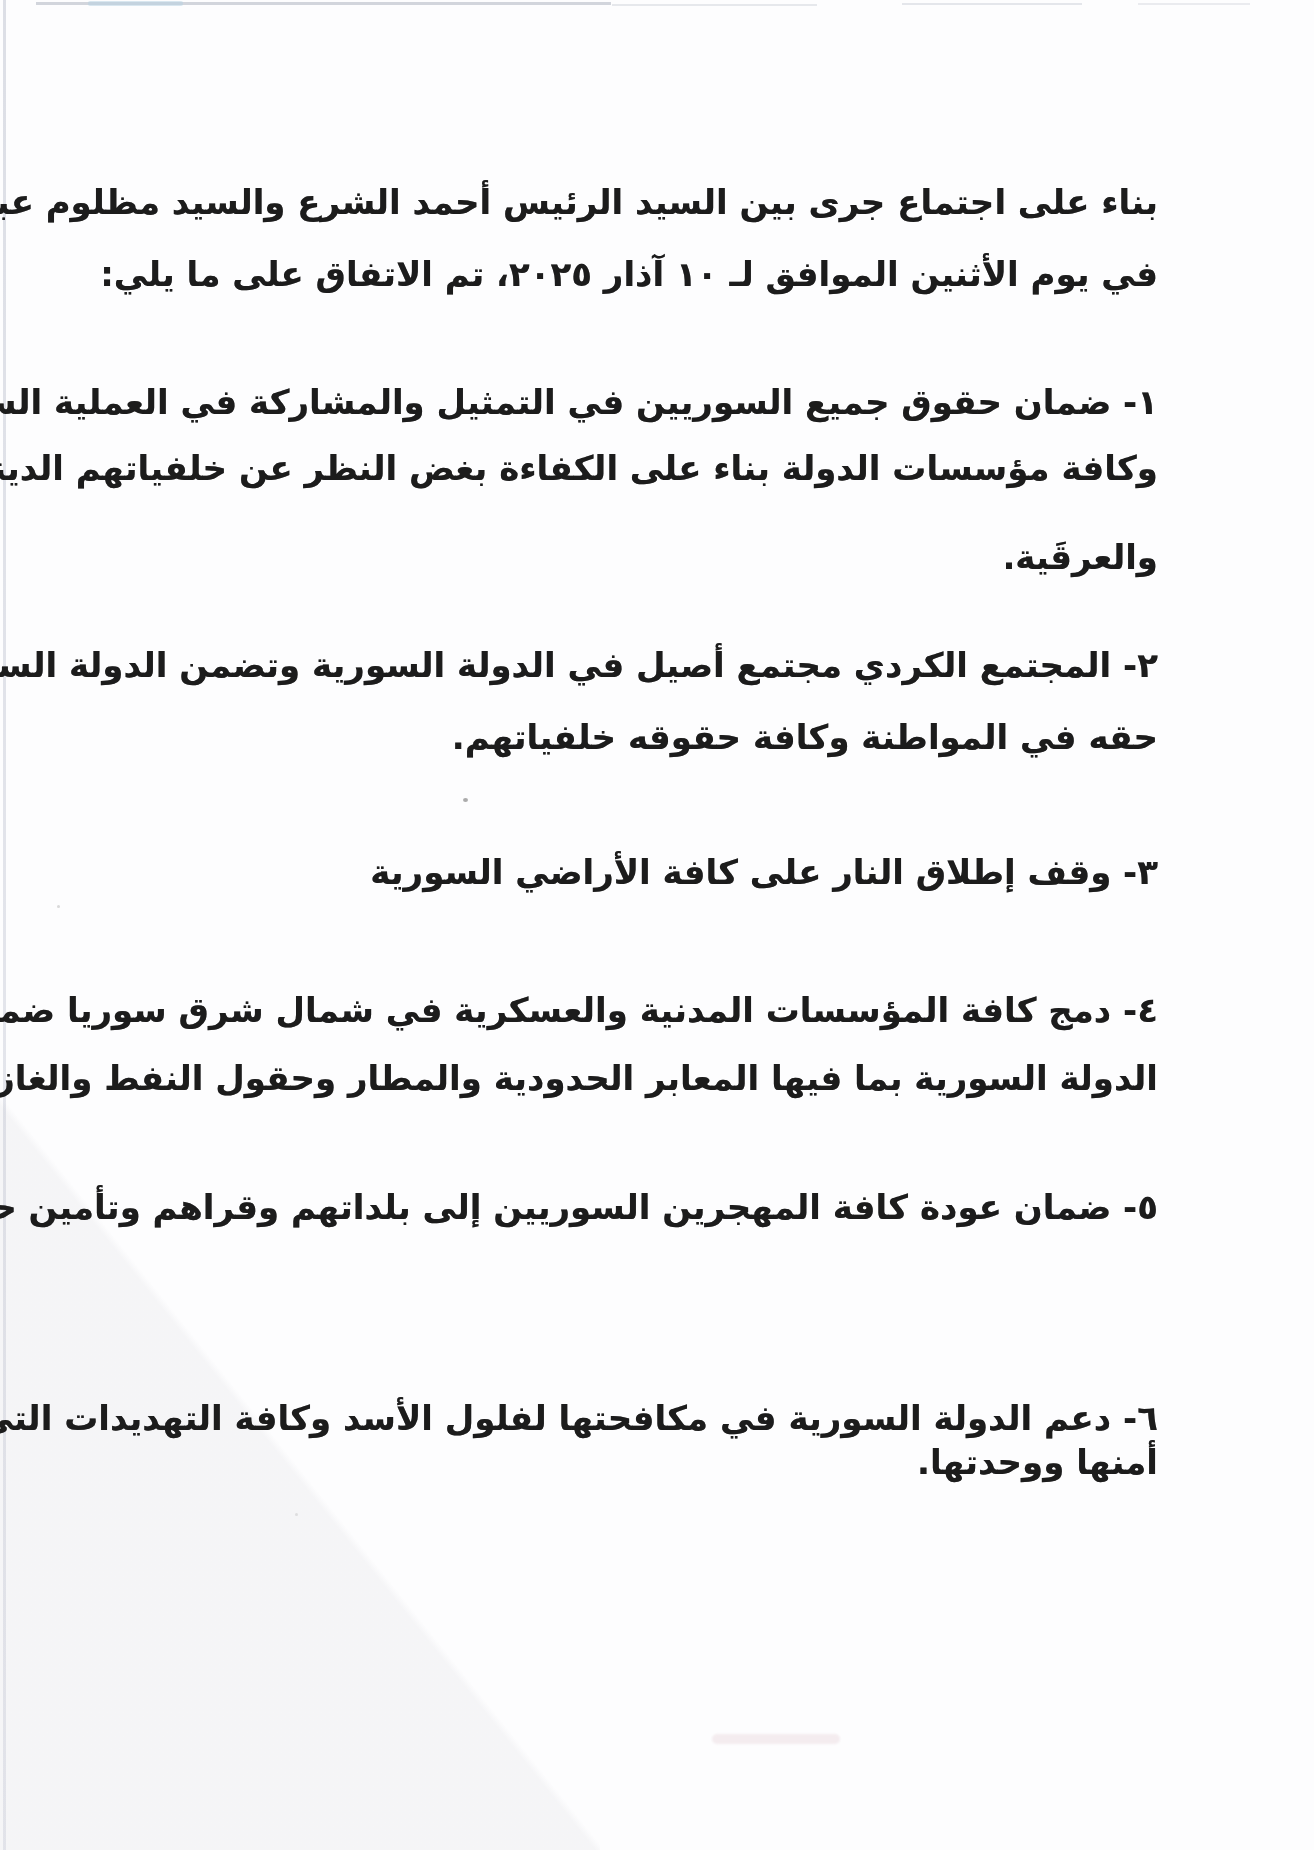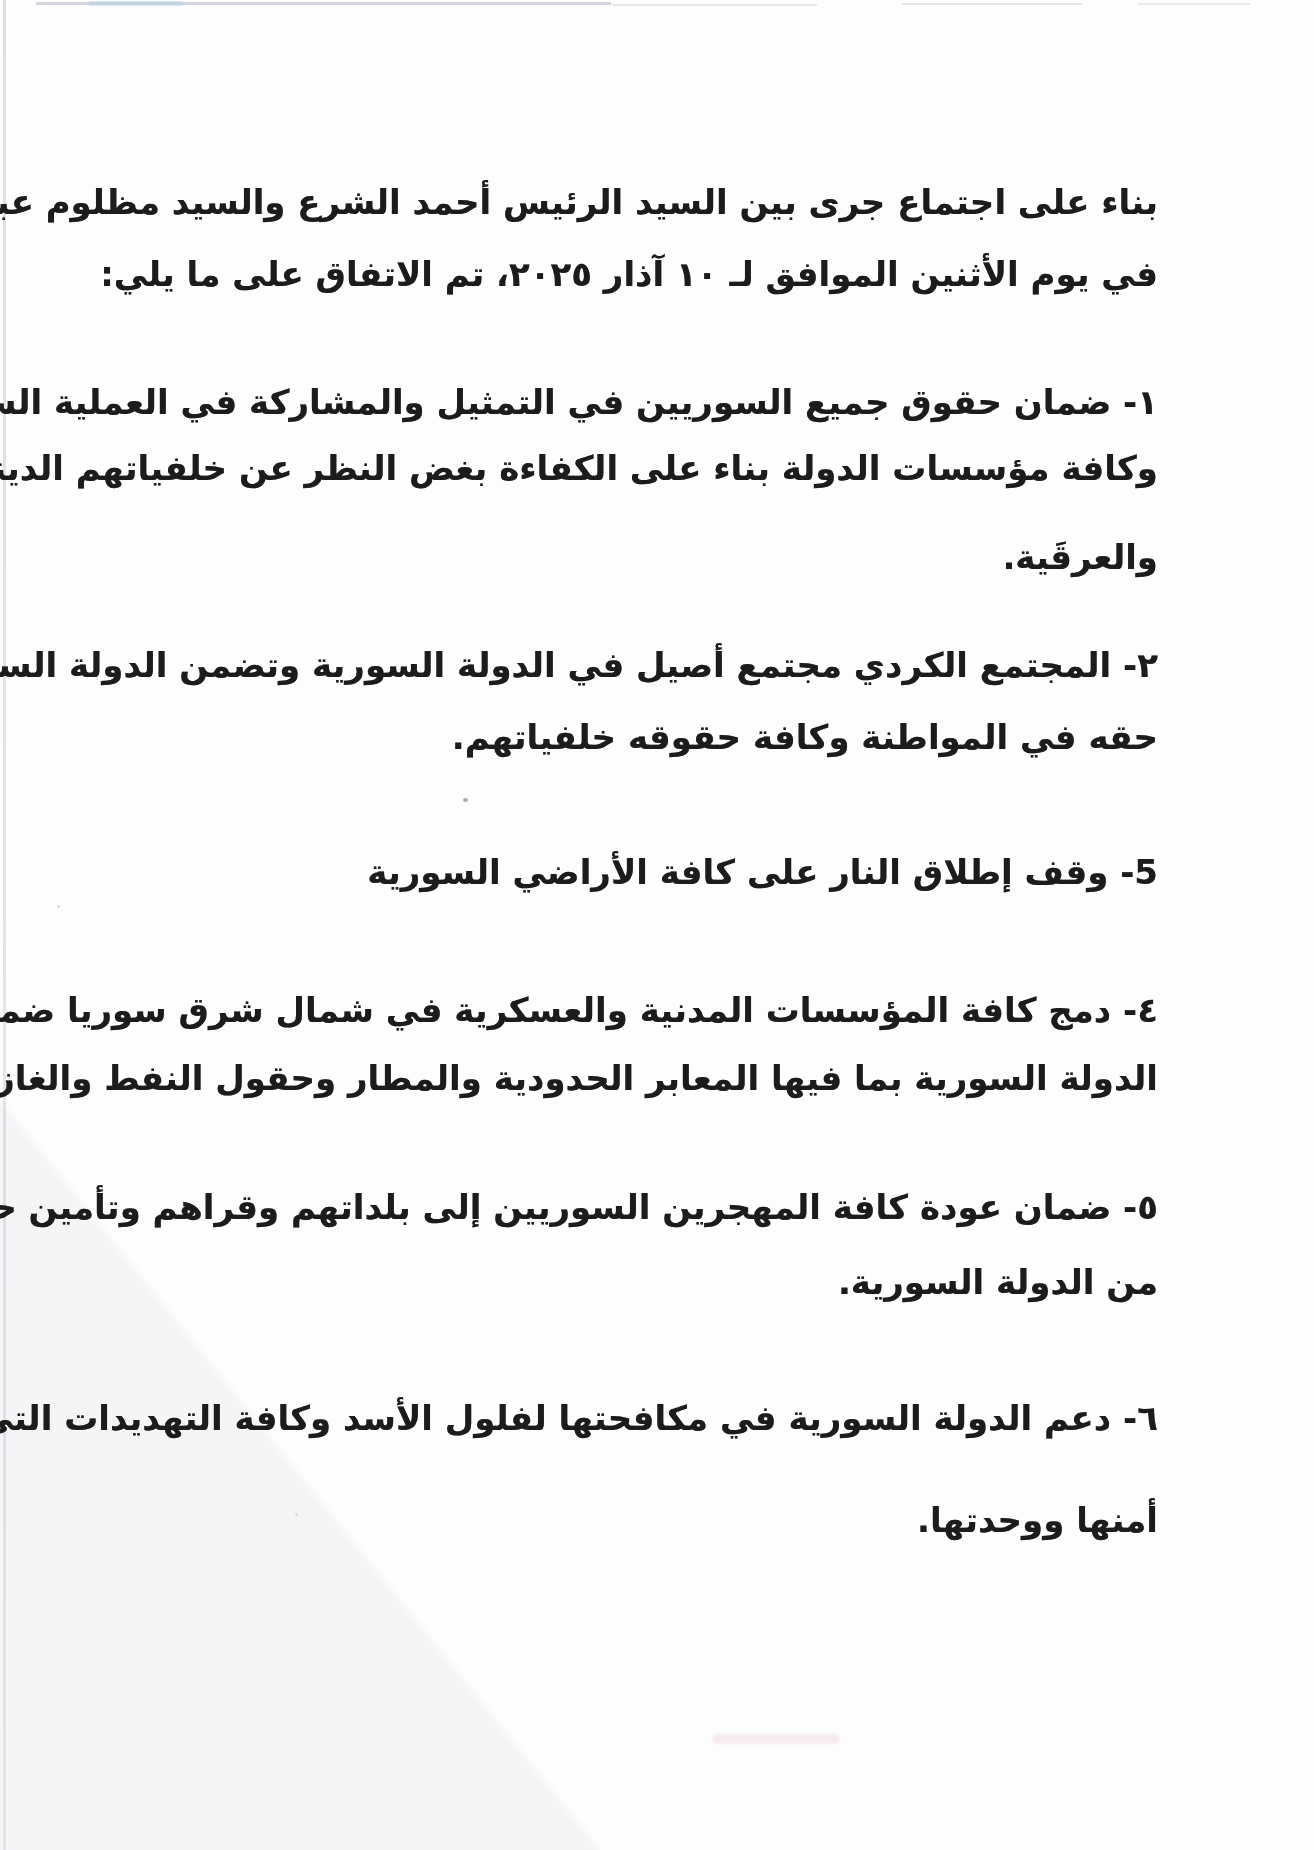--- a/index.html
+++ b/index.html
@@ -73,24 +73,23 @@
   <div class="line full" style="top:178px">بناء على اجتماع جرى بين السيد الرئيس أحمد الشرع والسيد مظلوم عبدي</div>
   <div class="line end" style="top:250px">في يوم الأثنين الموافق لـ ١٠ آذار ٢٠٢٥، تم الاتفاق على ما يلي:</div>
 
   <div class="line full" style="top:378px">١- ضمان حقوق جميع السوريين في التمثيل والمشاركة في العملية السياسية</div>
   <div class="line full" style="top:444px">وكافة مؤسسات الدولة بناء على الكفاءة بغض النظر عن خلفياتهم الدينية</div>
   <div class="line end" style="top:533px">والعرقَية.</div>
 
   <div class="line full" style="top:641px">٢- المجتمع الكردي مجتمع أصيل في الدولة السورية وتضمن الدولة السورية</div>
   <div class="line end" style="top:713px">حقه في المواطنة وكافة حقوقه خلفياتهم.</div>
 
-  <div class="line end" style="top:848px">5- وقف إطلاق النار على كافة الأراضي السورية</div>
+  <div class="line end" style="top:848px">٣- وقف إطلاق النار على كافة الأراضي السورية</div>
 
   <div class="line full" style="top:986px">٤- دمج كافة المؤسسات المدنية والعسكرية في شمال شرق سوريا ضمن إدارة</div>
   <div class="line end" style="top:1054px">الدولة السورية بما فيها المعابر الحدودية والمطار وحقول النفط والغاز.</div>
 
   <div class="line full" style="top:1183px">٥- ضمان عودة كافة المهجرين السوريين إلى بلداتهم وقراهم وتأمين حمايتهم</div>
-  <div class="line end" style="top:1258px">من الدولة السورية.</div>
 
   <div class="line full" style="top:1394px">٦- دعم الدولة السورية في مكافحتها لفلول الأسد وكافة التهديدات التي تهدد</div>
-  <div class="line end" style="top:1496px">أمنها ووحدتها.</div>
+  <div class="line end" style="top:1438px">أمنها ووحدتها.</div>
 
 </div>
 
 </body></html>

